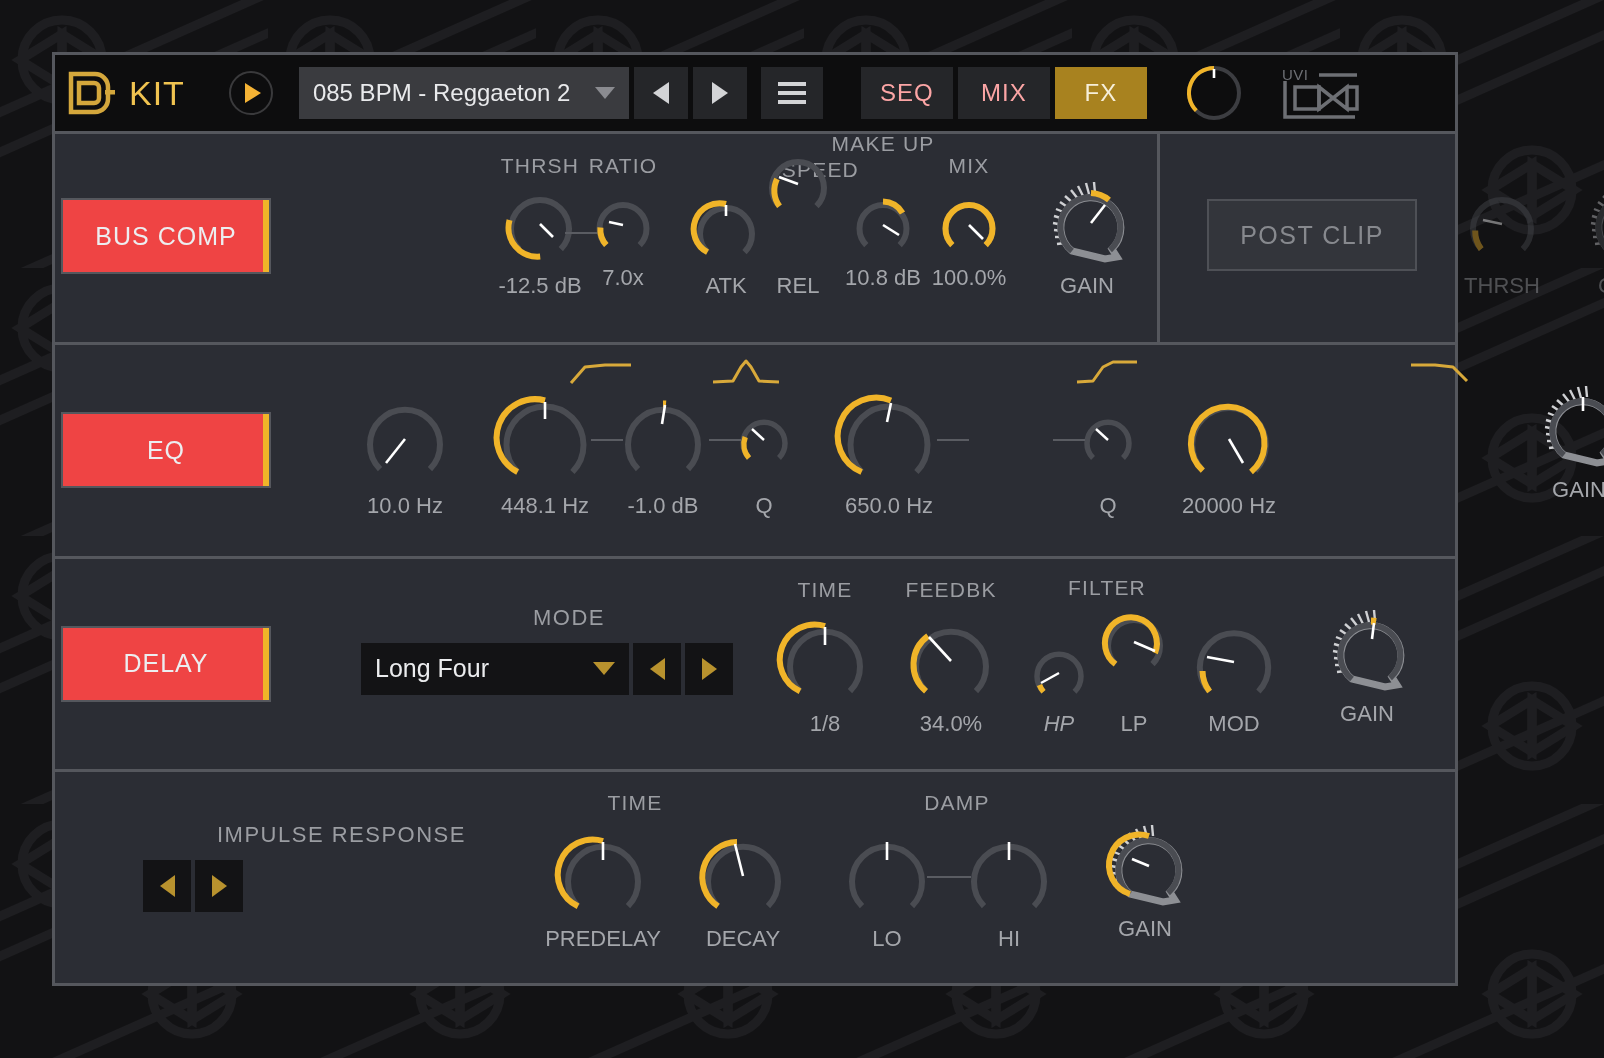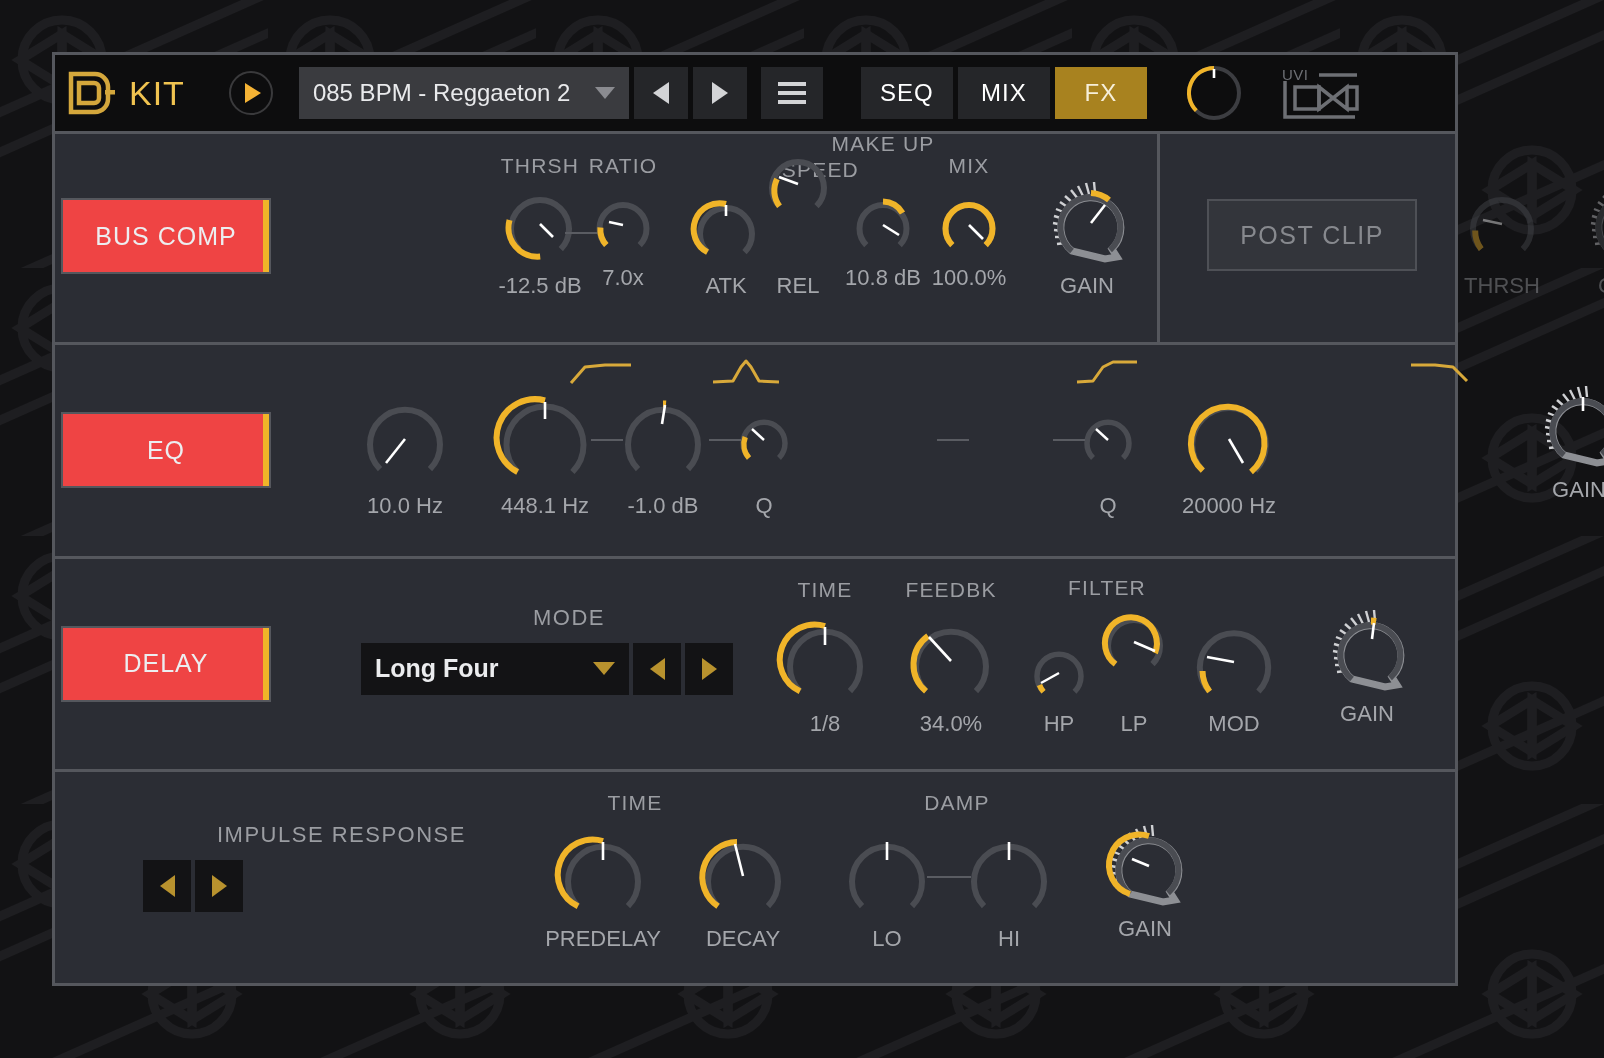--- a/index.html
+++ b/index.html
@@ -74,21 +74,21 @@
     margin-left: 5px; flex:none;
   }
   .tri-l { width:0;height:0;border-right:16px solid #d3d4d6;border-top:11px solid transparent;border-bottom:11px solid transparent;}
   .tri-r { width:0;height:0;border-left:16px solid #d3d4d6;border-top:11px solid transparent;border-bottom:11px solid transparent;}
   .burger { width: 28px; }
   .burger span { display:block; height:4px; background:#d3d4d6; margin:5px 0;}
   .hdr-btn.menu { width: 62px; margin-left: 14px; }
   .tab-group { display: flex; margin-left: 38px; gap: 5px; }
   .tab {
     width: 92px; height: 52px; background: #252629;
-    color: #ffffff; font-size: 24px;
+    color: #fca5a5; font-size: 24px;
     display: flex; align-items: center; justify-content: center;
     letter-spacing: 1px;
   }
   .tab.active { background: #a8821f; color: #f6efda; }
   .master-knob { margin-left: 36px; width: 62px; height: 62px; flex:none;}
   .uvi-logo { margin-left: 36px; width: 78px; height: 56px; flex:none;}
 
   
   #body { flex: 1; display: flex; flex-direction: column; }
   .section {
@@ -143,21 +143,21 @@
     transform: translateX(-50%);
     color: #a4a6ab; font-size: 22px; white-space: nowrap;
   }
   .link-line { position: absolute; height: 2px; background: #5a5c62; }
   .eq-icon { position: absolute; }
   svg { display: block; overflow: visible; }
 
   .dim { opacity: 0.42; }
 
   
-  .combo-wrap { position: absolute; display: flex; align-items: flex-end; font-weight: bold; }
+  .combo-wrap { position: absolute; display: flex; align-items: flex-end; }
   .combo {
     height: 52px; background: #131315;
     display: flex; align-items: center; padding: 0 14px;
   }
   .combo-text { color: #ebecee; font-size: 25px; flex: 1; white-space: nowrap;}
   .combo-caret {
     width: 0; height: 0; margin-left: 12px;
     border-left: 11px solid transparent; border-right: 11px solid transparent;
     border-top: 13px solid #b8922e;
   }
@@ -458,20 +458,28 @@
           </svg>
           <div class="knob-bot-label" style="top:78px;">Q</div>
         </div>
         <div class="link-line" style="left:432px;top:94px;width:32px;"></div>
 
         <div class="eq-icon" style="left:798px;top:12px;">
           <svg width="66" height="28" viewBox="0 0 66 28">
             <path d="M2 25 L18 24 L28 10 L38 5 L62 5" fill="none" stroke="#d8a93a" stroke-width="3" stroke-linejoin="round"></path>
           </svg>
         </div>
+        <div class="knob-unit" style="left:566px;top:48px;">
+          <svg width="92" height="92" viewBox="0 0 92 92">
+            <path d="M18.6 79 A38.5 38.5 0 1 1 73.4 79" fill="none" stroke="#4a4c52" stroke-width="6"></path>
+            <path d="M18.6 79 A38.5 38.5 0 0 1 48 7.5" fill="none" stroke="#f0b429" stroke-width="6"></path>
+            <line x1="48" y1="10" x2="44" y2="29" stroke="#ffffff" stroke-width="2.6"></line>
+          </svg>
+          <div class="knob-bot-label" style="top:100px;">650.0 Hz</div>
+        </div>
 
         <div class="link-line" style="left:660px;top:94px;width:32px;"></div>
 
         <div class="knob-unit" style="left:806px;top:70px;">
           <svg width="50" height="50" viewBox="0 0 50 50">
             <path d="M10 43 A21 21 0 1 1 40 43" fill="none" stroke="#4a4c52" stroke-width="5.5"></path>
             <line x1="25" y1="25" x2="13" y2="14" stroke="#ffffff" stroke-width="2.4"></line>
           </svg>
           <div class="knob-bot-label" style="top:78px;">Q</div>
         </div>
@@ -557,21 +565,21 @@
           <div class="knob-bot-label" style="top:92px;">34.0%</div>
         </div>
 
         <div class="knob-unit" style="left:756px;top:88px;">
           <div class="knob-top-label" style="top:-72px;left:74px;">FILTER</div>
           <svg width="52" height="52" viewBox="0 0 52 52">
             <path d="M10.5 44.8 A22 22 0 1 1 41.5 44.8" fill="none" stroke="#4a4c52" stroke-width="5.5"></path>
             <path d="M10.5 44.8 A22 22 0 0 1 6.5 38" fill="none" stroke="#f0b429" stroke-width="5.5"></path>
             <line x1="26" y1="26" x2="8" y2="36" stroke="#ffffff" stroke-width="2.4"></line>
           </svg>
-          <div class="knob-bot-label" style="top:64px;">HP</div>
+          <div class="knob-bot-label" style="top:64px;font-style:italic;">HP</div>
         </div>
 
         <div class="knob-unit" style="left:826px;top:52px;">
           <svg width="62" height="62" viewBox="0 0 62 62">
             <path d="M12.5 53.2 A26 26 0 1 1 49.5 53.2" fill="none" stroke="#4a4c52" stroke-width="6"></path>
             <path d="M12.5 53.2 A26 26 0 1 1 52 42" fill="none" stroke="#f0b429" stroke-width="6"></path>
             <line x1="31" y1="31" x2="52" y2="40" stroke="#ffffff" stroke-width="2.6"></line>
           </svg>
           <div class="knob-bot-label" style="top:100px;">LP</div>
         </div>

